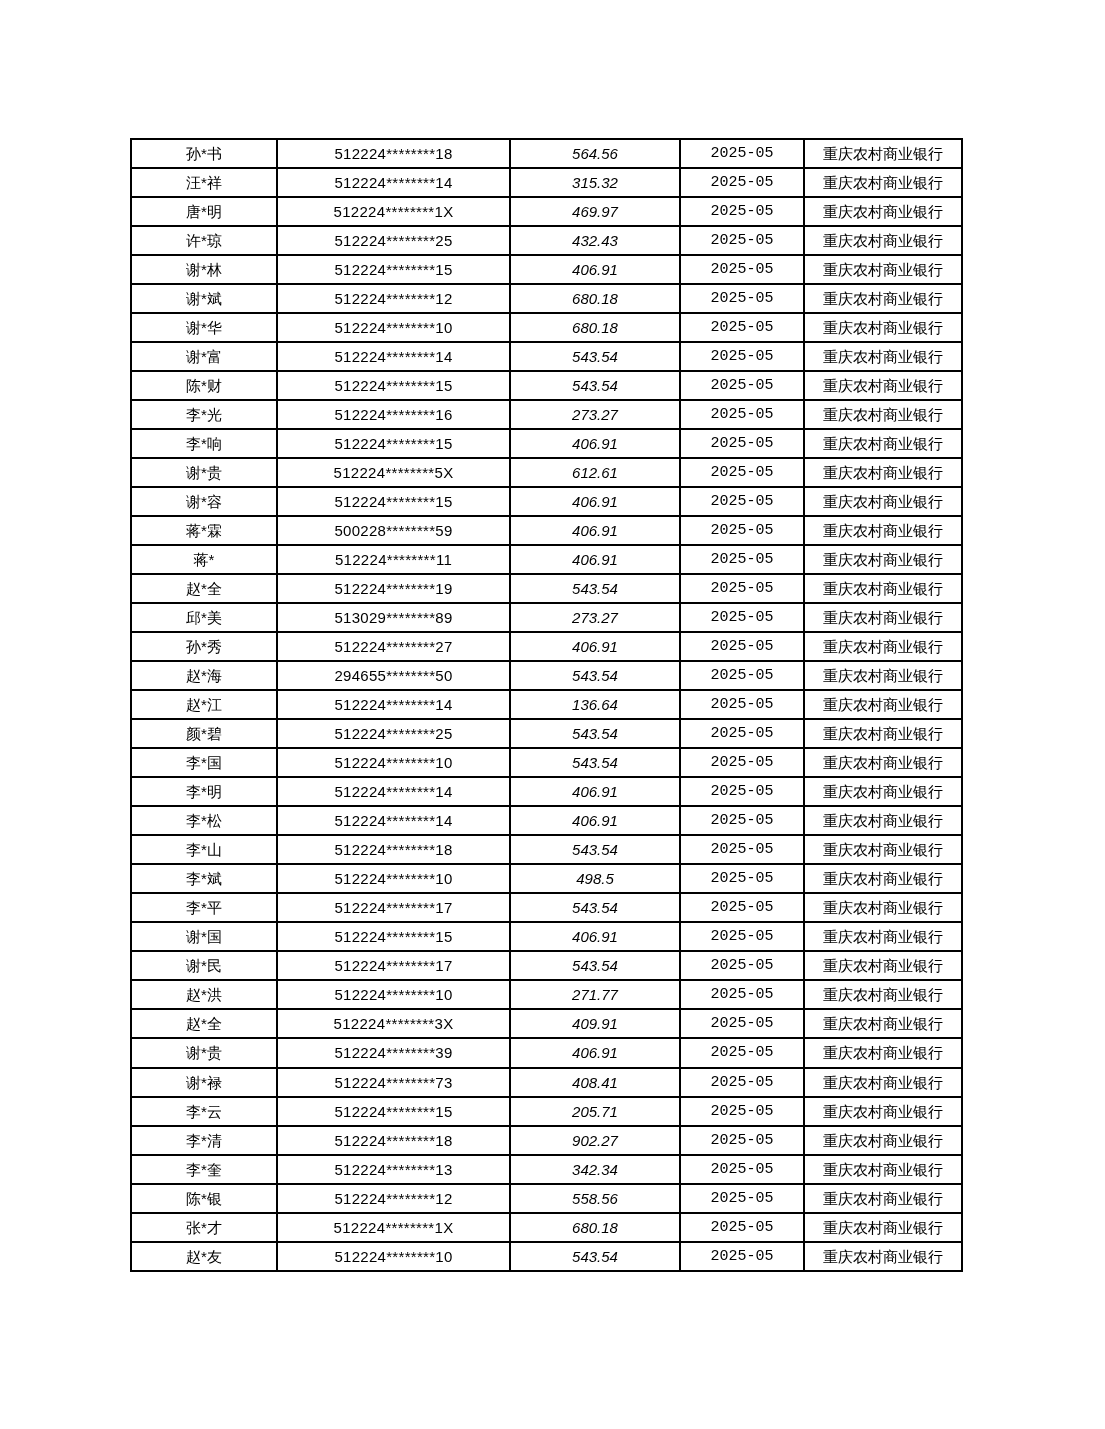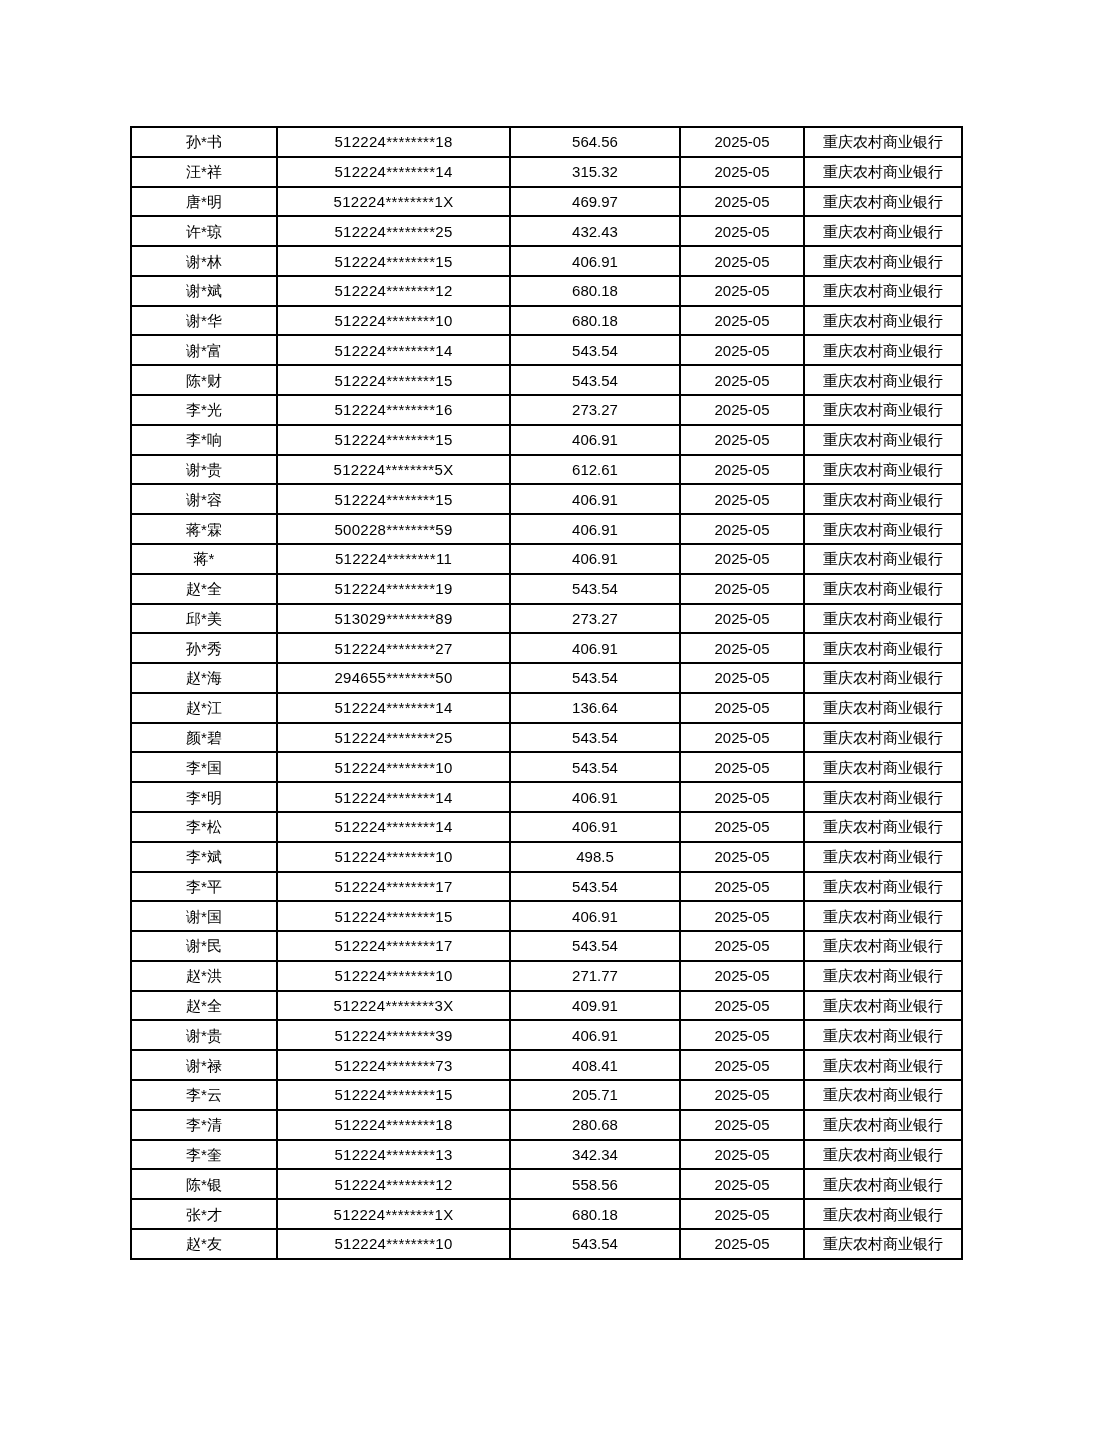--- a/index.html
+++ b/index.html
@@ -11,21 +11,21 @@
   .page {
     position: relative;
     width: 1105px;
     height: 1429px;
     background: #ffffff;
     overflow: hidden;
   }
   table.payment-table {
     position: absolute;
     left: 130px;
-    top: 126px;
+    top: 138px;
     width: 831px;
     height: 1134px;
     border-collapse: collapse;
     table-layout: fixed;
   }
   table.payment-table td {
     border: 2px solid #000000;
     text-align: center;
     vertical-align: middle;
     padding: 0;
@@ -33,22 +33,22 @@
     white-space: nowrap;
     overflow: hidden;
     font-size: 15px;
     line-height: 1;
   }
   table.payment-table tr {
     height: 26px;
   }
   td.col-0 { font-size: 16px; }           
   td.col-1 { font-size: 15px; letter-spacing: 0.3px; }  
-  td.col-2 { font-size: 15px; }           
-  td.col-3 { font-size: 15px; }           
+  td.col-2 { font-size: 15px; font-style: italic; }           
+  td.col-3 { font-size: 15px; font-family: Liberation Mono, monospace; }           
   td.col-4 { font-size: 16px; }           
 </style>
 </head>
 <body>
 
 <div class="page">
   <table class="payment-table">
     <colgroup>
       <col style="width:146px">
       <col style="width:233px">
@@ -219,20 +219,27 @@
           <td class="col-4">重庆农村商业银行</td>
         </tr>
         <tr>
           <td class="col-0">李*松</td>
           <td class="col-1">512224********14</td>
           <td class="col-2">406.91</td>
           <td class="col-3">2025-05</td>
           <td class="col-4">重庆农村商业银行</td>
         </tr>
         <tr>
+          <td class="col-0">李*山</td>
+          <td class="col-1">512224********18</td>
+          <td class="col-2">543.54</td>
+          <td class="col-3">2025-05</td>
+          <td class="col-4">重庆农村商业银行</td>
+        </tr>
+        <tr>
           <td class="col-0">李*斌</td>
           <td class="col-1">512224********10</td>
           <td class="col-2">498.5</td>
           <td class="col-3">2025-05</td>
           <td class="col-4">重庆农村商业银行</td>
         </tr>
         <tr>
           <td class="col-0">李*平</td>
           <td class="col-1">512224********17</td>
           <td class="col-2">543.54</td>
@@ -284,21 +291,21 @@
         <tr>
           <td class="col-0">李*云</td>
           <td class="col-1">512224********15</td>
           <td class="col-2">205.71</td>
           <td class="col-3">2025-05</td>
           <td class="col-4">重庆农村商业银行</td>
         </tr>
         <tr>
           <td class="col-0">李*清</td>
           <td class="col-1">512224********18</td>
-          <td class="col-2">280.68</td>
+          <td class="col-2">902.27</td>
           <td class="col-3">2025-05</td>
           <td class="col-4">重庆农村商业银行</td>
         </tr>
         <tr>
           <td class="col-0">李*奎</td>
           <td class="col-1">512224********13</td>
           <td class="col-2">342.34</td>
           <td class="col-3">2025-05</td>
           <td class="col-4">重庆农村商业银行</td>
         </tr>

